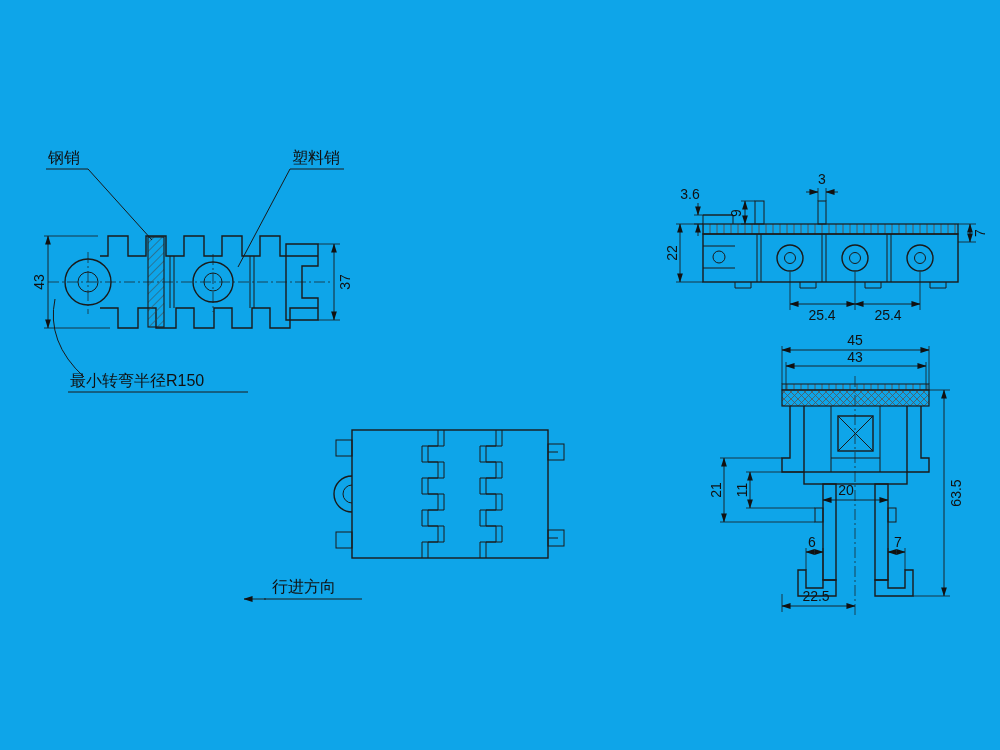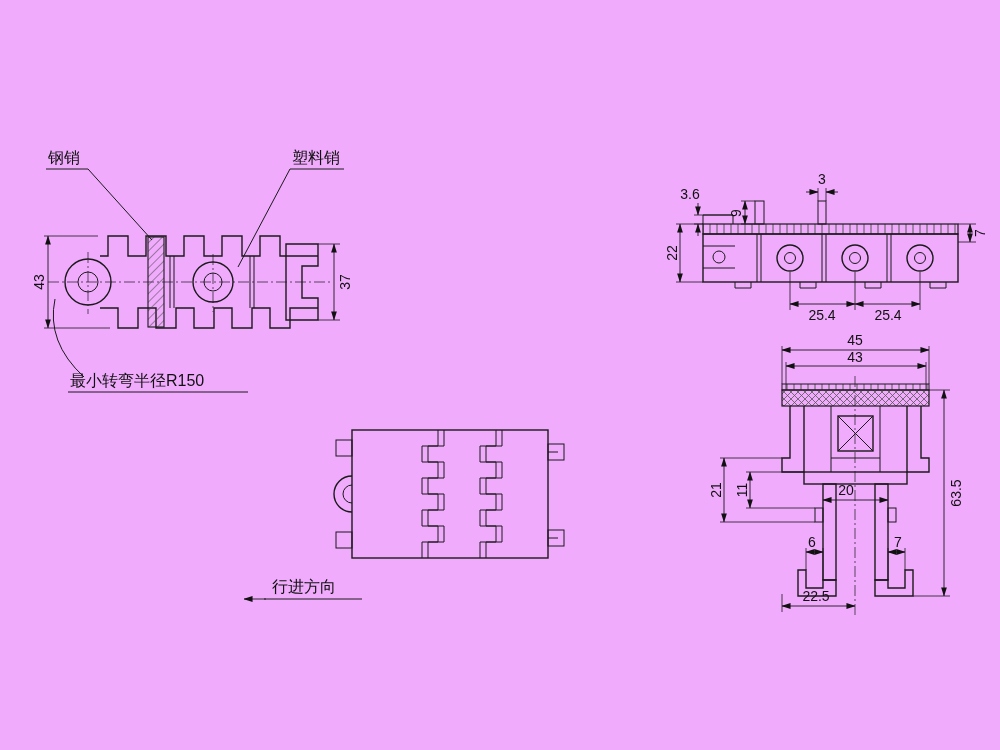--- a/index.html
+++ b/index.html
@@ -1,16 +1,16 @@
 <!DOCTYPE html>
 <html><head>
 <meta charset="utf-8">
 <style>
   html,body{margin:0;padding:0;background:#fff;}
-  .canvas{position:relative;width:1000px;height:750px;background:#f0abfc;overflow:hidden;
+  .canvas{position:relative;width:1000px;height:750px;background:#0ea5e9;overflow:hidden;
           font-family:"Liberation Sans", sans-serif;}
   svg{display:block;}
   .ol{fill:none;stroke:#1a1a1a;stroke-width:1.4;}
   .thin{fill:none;stroke:#1a1a1a;stroke-width:1;}
   .dim{fill:none;stroke:#1a1a1a;stroke-width:0.9;}
   .ext{fill:none;stroke:#1a1a1a;stroke-width:0.8;}
   .cl{fill:none;stroke:#1a1a1a;stroke-width:0.7;stroke-dasharray:11 3 2 3;}
   text.t{font:14px "Liberation Sans", sans-serif;fill:#111;}
   text.lbl{font:16px "Liberation Sans", sans-serif;fill:#111;}
 </style>

